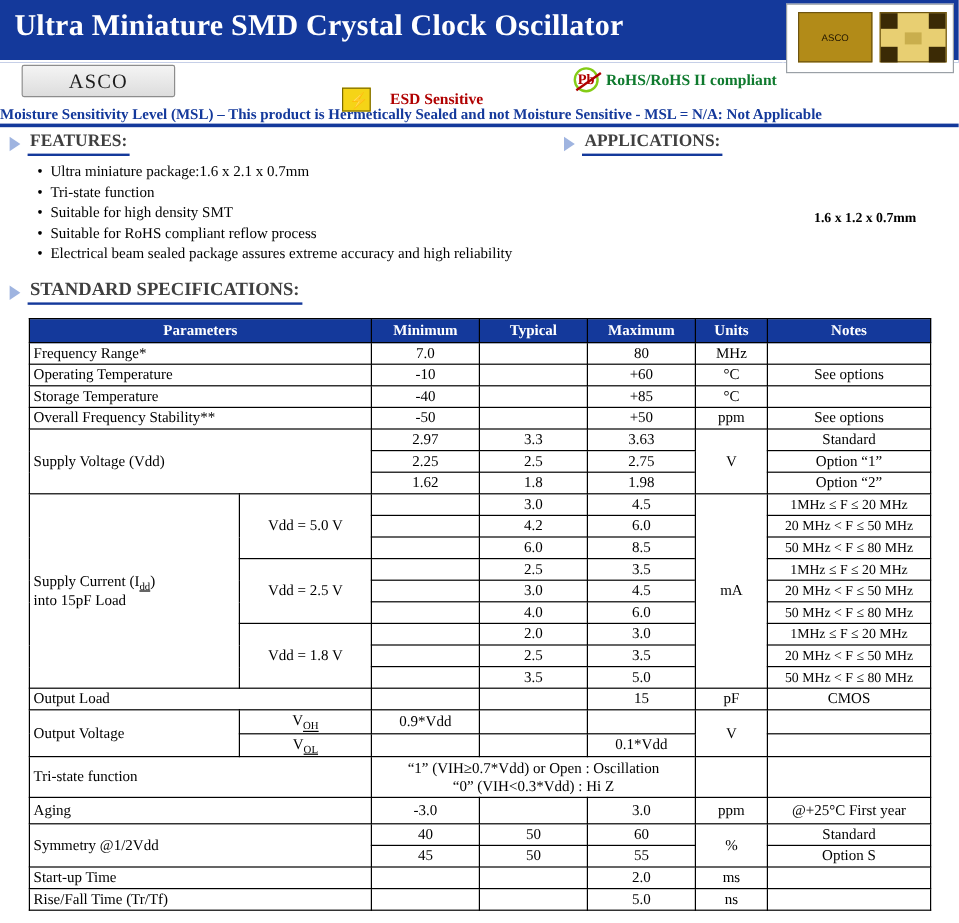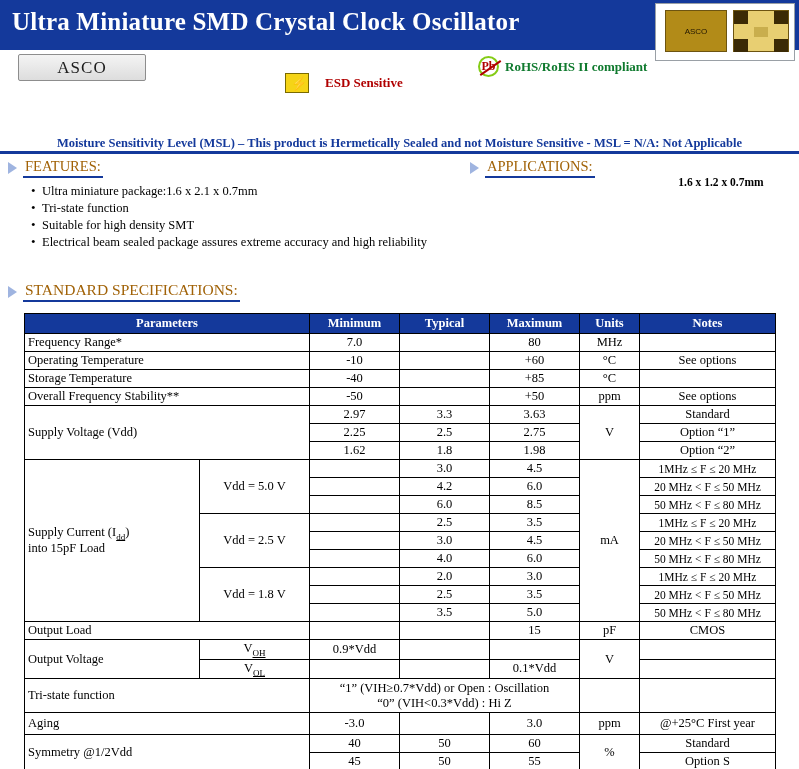--- a/index.html
+++ b/index.html
@@ -111,44 +111,42 @@
     transform: rotate(-35deg);
   }
   .rohs-text { color:#0f7a2e; font-weight:bold; font-size:13px; }
   .vline {
     position:absolute; top:0; bottom:0; width:0;
     border-left: 1px solid #ffffff;
   }
   
   .msl {
     height: 20px;
-    text-align:center;
     color:#14399b;
     font-weight:bold;
     font-size:12.5px;
     padding-top:2px;
     border-bottom: 3px solid #14399b;
     background:#ffffff;
-    margin-top:48px;
   }
   
   .sec-row { position:relative; height: 22px; margin-top:4px; }
   .sec {
     position:absolute; display:flex; align-items:center; gap:6px;
   }
   .sec-left { left: 8px; }
   .sec-right { left: 470px; }
   .tri {
     width:0;height:0;
     border-left: 9px solid #9fb4e0;
     border-top: 6px solid transparent;
     border-bottom: 6px solid transparent;
   }
   .sec-label {
-    color:#a16207; font-weight:normal; font-size:14.5px;
+    color:#404040; font-weight:bold; font-size:14.5px;
     border-bottom: 2px solid #14399b;
     padding: 0 2px 1px 2px;
     white-space:nowrap;
     text-align:right;
   }
   .bullets { list-style:none; margin:0; padding:0; }
   .bullets li { font-size:12.5px; line-height:17px; padding-left:14px; position:relative; }
   .bullets li::before {
     content:"\2022"; position:absolute; left:3px; top:-1px; font-size:13px;
   }
@@ -232,20 +230,21 @@
     <div class="sec-label">APPLICATIONS:</div>
   </div>
 </div>
 
 <div class="cols">
   <div class="col-left">
     <ul class="bullets">
       <li>Ultra miniature package:1.6 x 2.1 x 0.7mm</li>
       <li>Tri-state function</li>
       <li>Suitable for high density SMT</li>
+      <li>Suitable for RoHS compliant reflow process</li>
       <li>Electrical beam sealed package assures extreme accuracy and high reliability</li>
     </ul>
   </div>
 </div>
 
 <div class="std-head">
   <div class="sec sec-left">
     <div class="tri"></div>
     <div class="sec-label">STANDARD SPECIFICATIONS:</div>
   </div>

